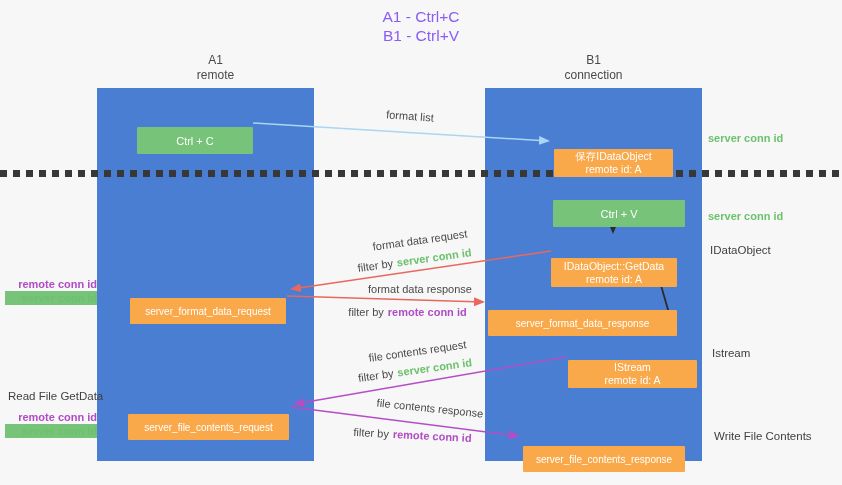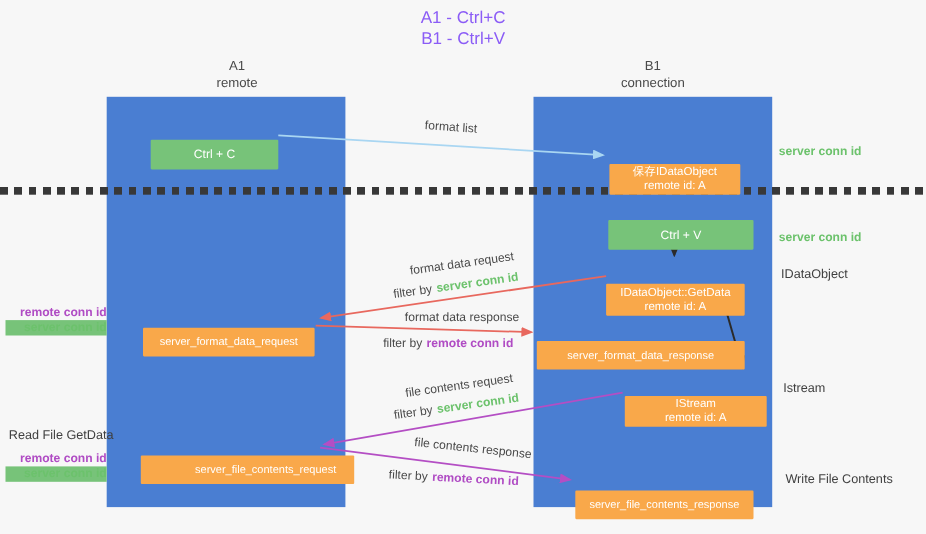--- a/index.html
+++ b/index.html
@@ -112,21 +112,21 @@
 
   <div class="node orange" style="left:488px;top:290px;width:189px;height:26px;">
     <div>server_format_data_response</div>
   </div>
 
   <div class="node orange two" style="left:568px;top:340px;width:129px;height:28px;">
     <div>IStream</div>
     <div class="sub">remote id: A</div>
   </div>
 
-  <div class="node orange" style="left:128px;top:394px;width:161px;height:26px;padding-left:33px;">
+  <div class="node orange" style="left:128px;top:394px;width:161px;height:26px;">
     <div>server_file_contents_request</div>
   </div>
 
   <div class="node orange" style="left:523px;top:426px;width:162px;height:26px;">
     <div>server_file_contents_response</div>
   </div>
 
   <div class="lbl r-p4" style="left:355px;top:110px;width:110px;">format list</div>
 
   <div class="lbl r-n8" style="left:340px;top:234px;width:160px;">format data request</div>

